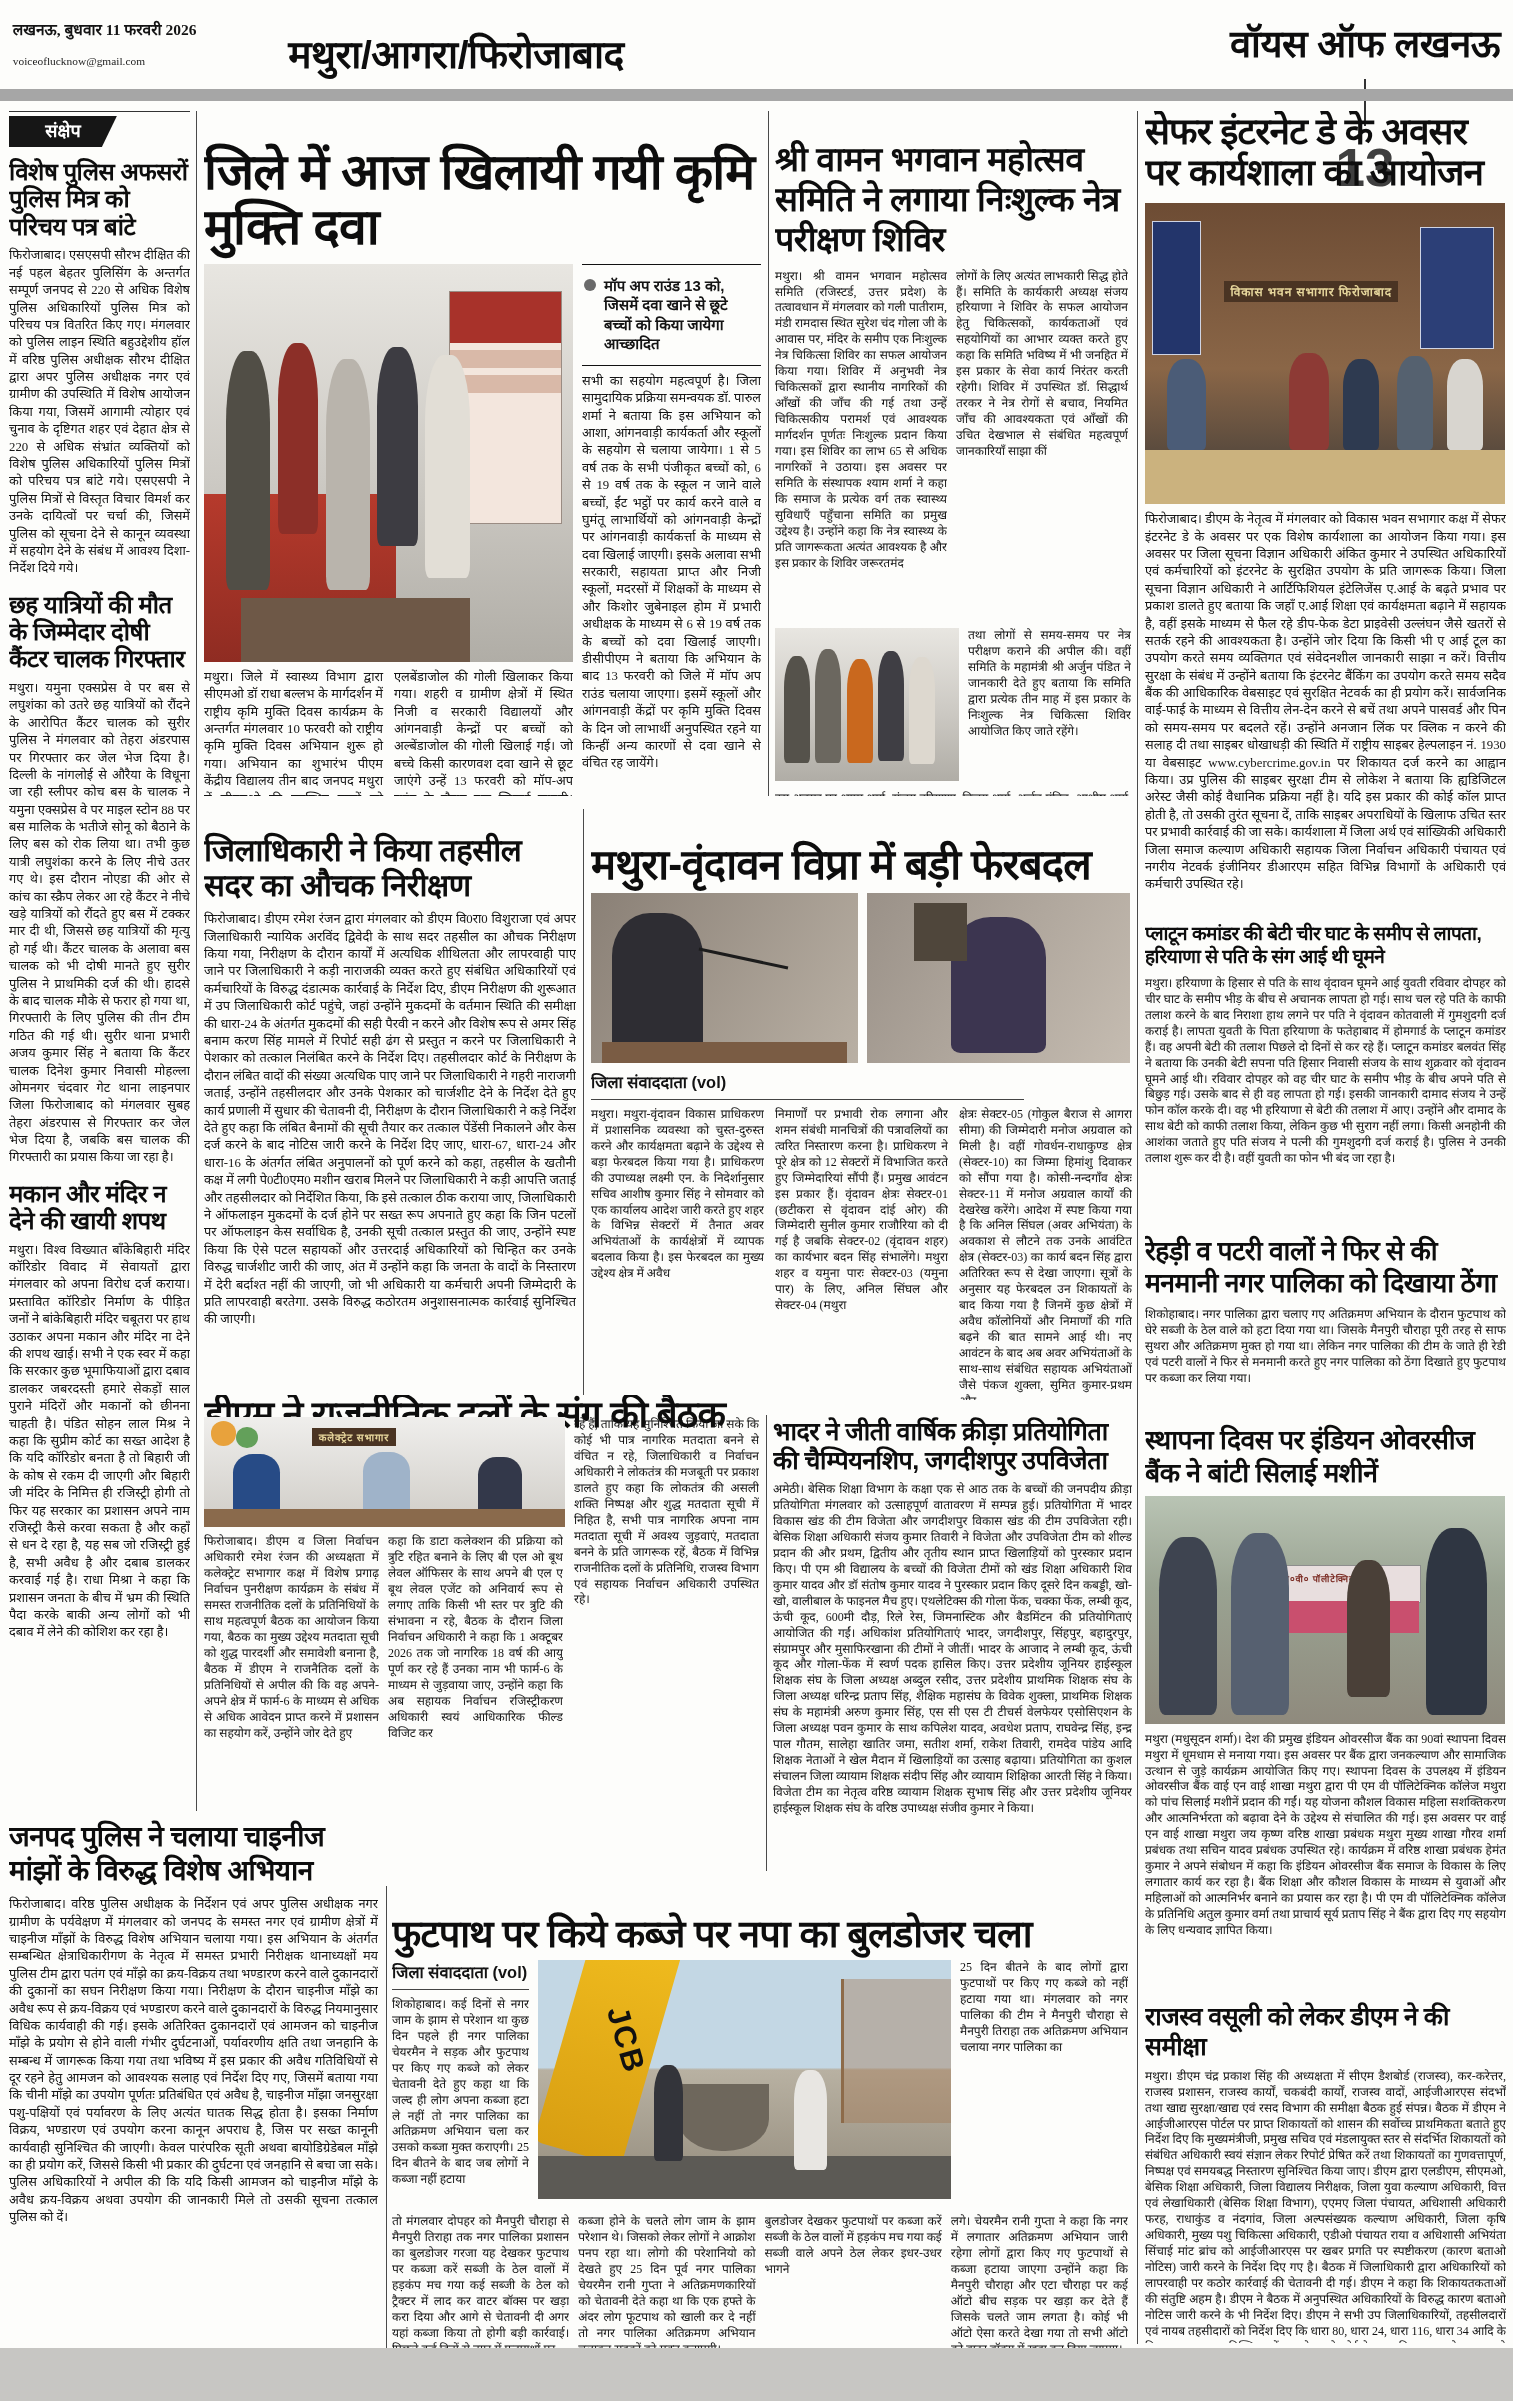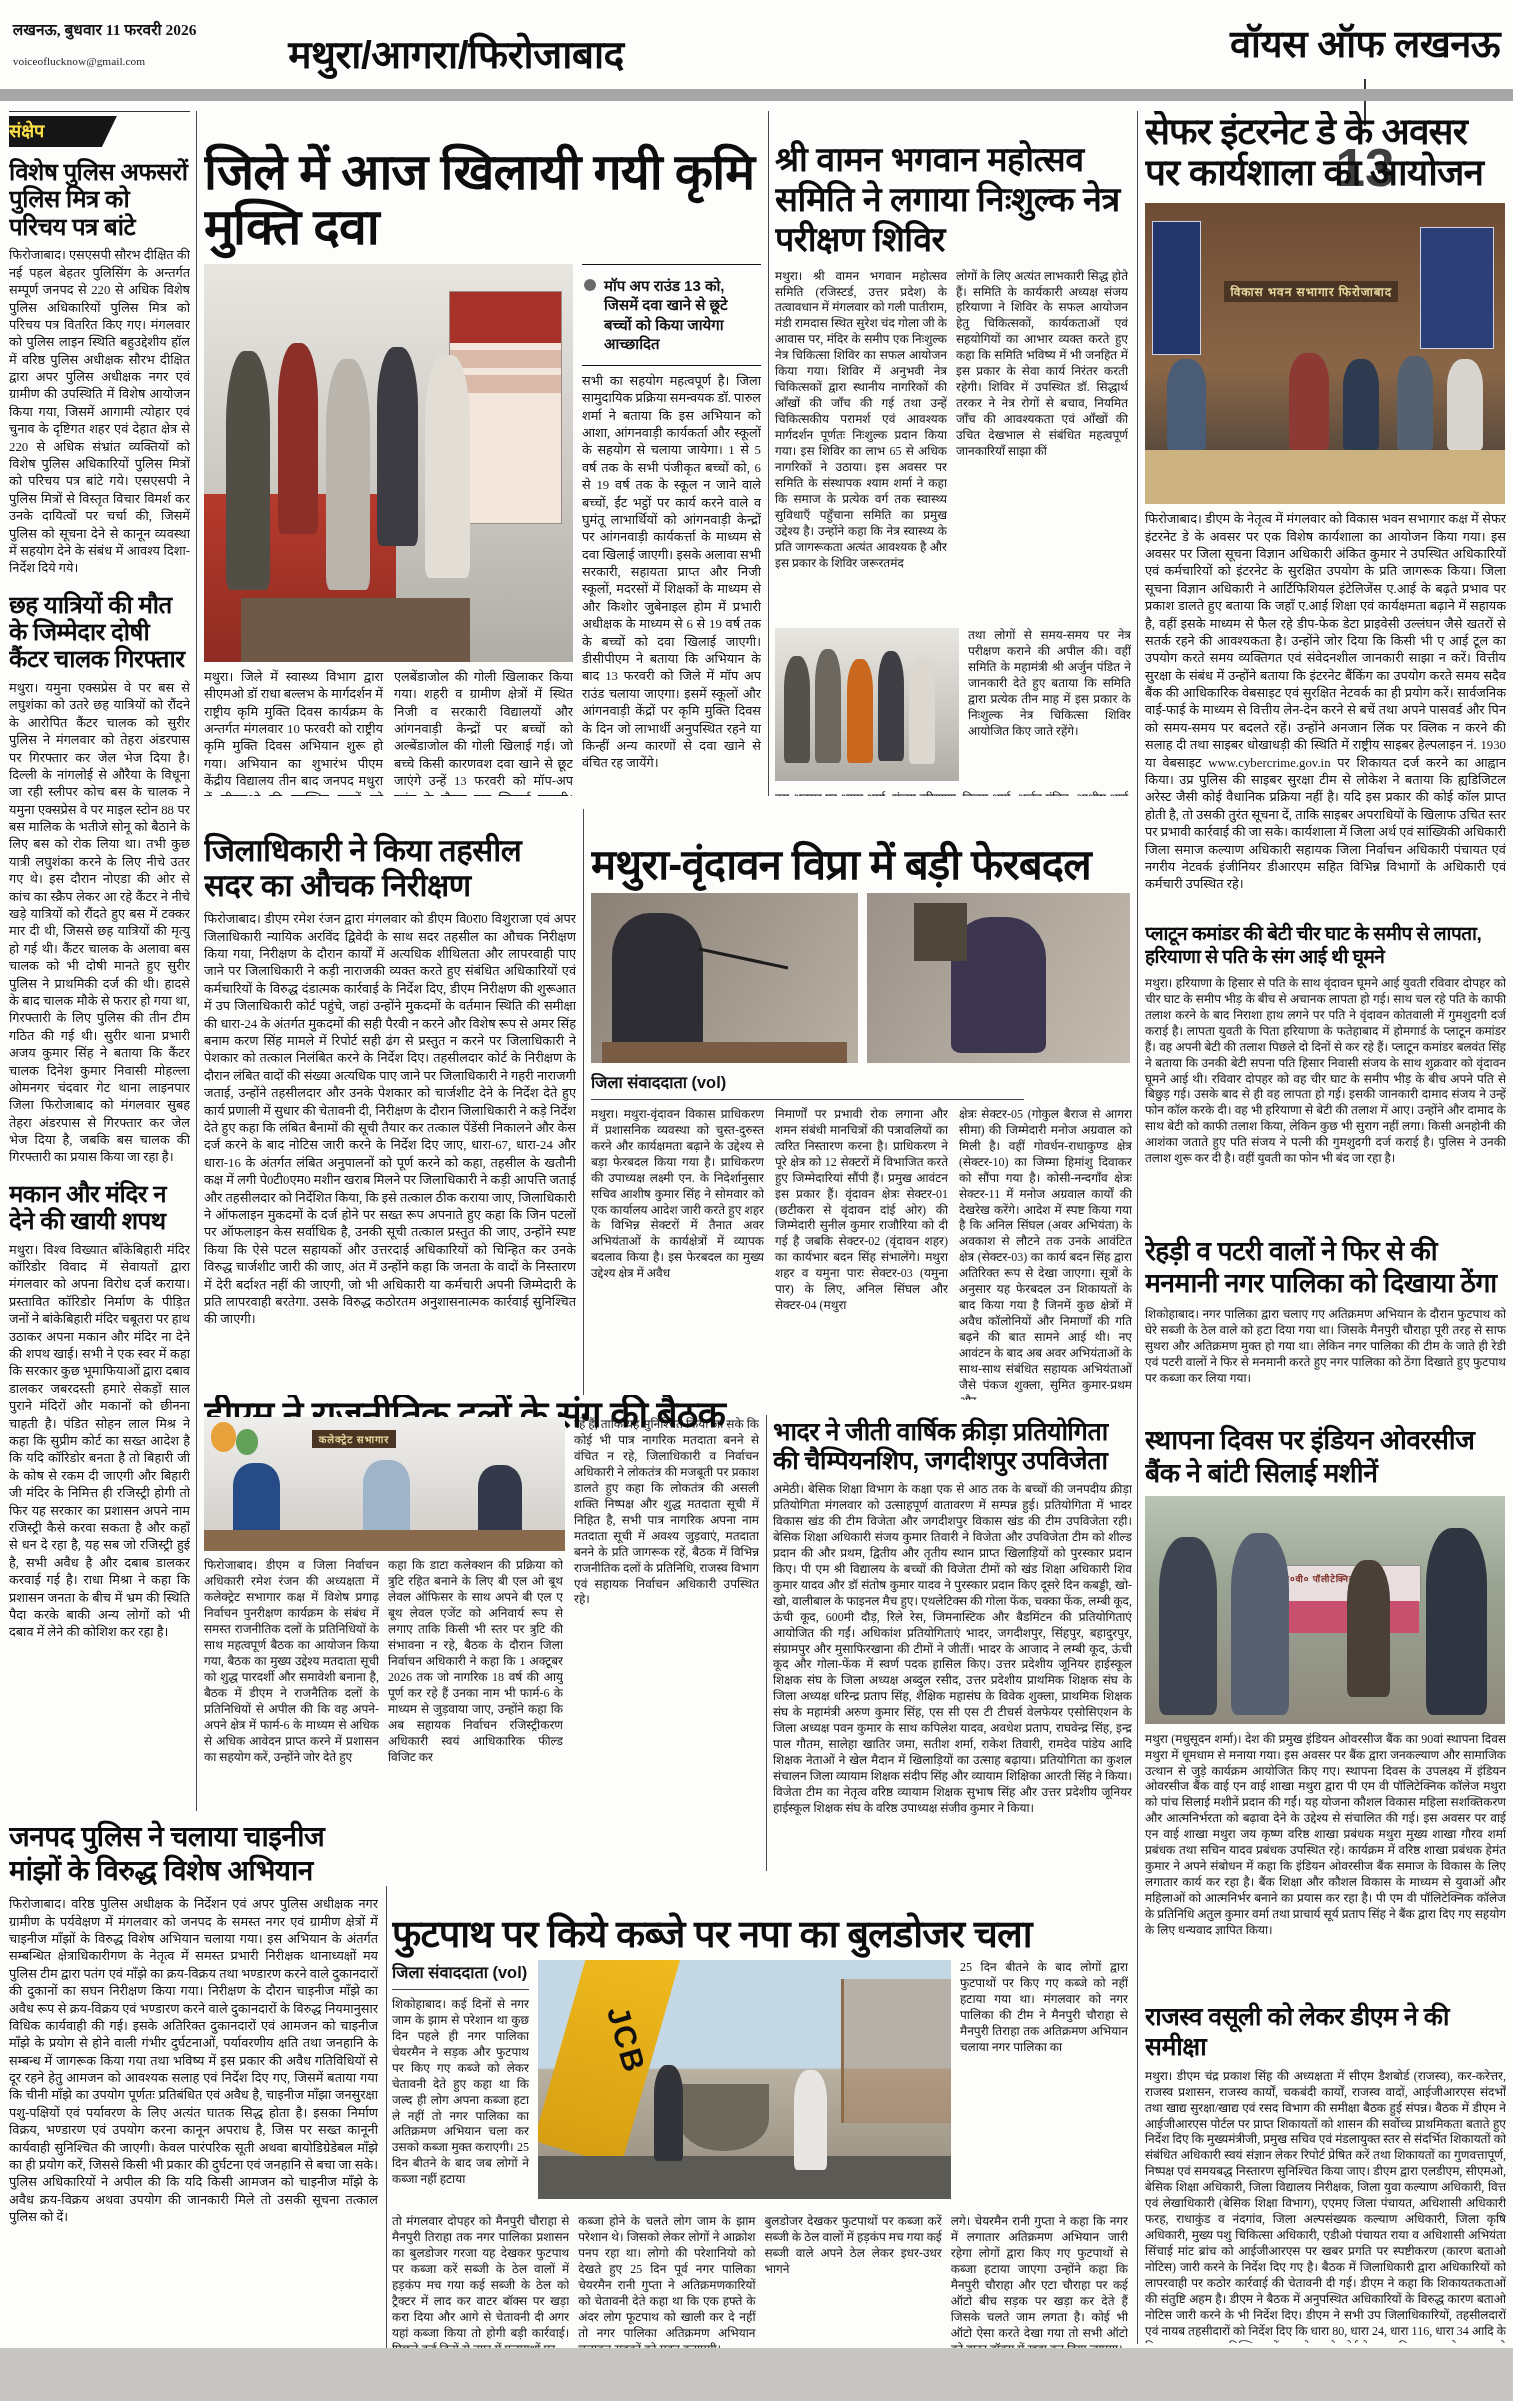--- a/index.html
+++ b/index.html
@@ -16,21 +16,21 @@
   .mh-email{font-size:11.4px;margin-top:14.6px;color:#222;}
   .mh-center{font-size:39px;text-align:center;}
   .mh-right{display:flex;align-items:center;gap:11px;flex-direction:column;}
   .mh-paper{font-size:38px;}
   .mh-sep{width:1.8px;height:47px;background:#333;}
   .mh-page{font-size:53px;color:#3f3f3f;font-weight:700;font-family:"Liberation Sans",sans-serif;}
   .graybar{position:absolute;left:0;top:89px;width:1513px;height:12px;background:#a6a6a6;}
   .bottomband{position:absolute;left:0;top:2348px;width:1513px;height:54px;background:#c7c6c3;}
   
   .leftrail{left:9px;top:111px;width:181px;height:1703px;border-top:0.9px solid #333;padding-top:3.7px;}
-  .brief-tag{background:#161616;color:#fde047;width:108px;font-size:18px;font-weight:700;
+  .brief-tag{background:#161616;color:#ffffff;width:108px;text-align:center;font-size:18px;font-weight:700;
              font-family:"Liberation Sans",sans-serif;padding:2.7px 0 4.6px;clip-path:polygon(0 0,100% 0,86% 100%,0 100%);}
   .brief-h{font-size:24px;line-height:1.14;margin:11px 0 7.3px;}
   .mid-h{font-size:25px;line-height:1.16;margin:3.7px 0 7.3px;}
   
   .main-h{font-size:50px;line-height:1.1;margin-bottom:9px;letter-spacing:-0.9px;}
   .row{display:flex;gap:9px;}
   .mop-box{border-top:1.8px solid #111;border-bottom:1.8px solid #111;padding:11px 1.8px;display:flex;gap:8.2px;
            font-family:"Liberation Sans",sans-serif;font-weight:700;font-size:15px;line-height:1.3;}
   .dot{width:12px;height:12px;border-radius:50%;background:#6a6a6a;flex:0 0 12px;margin-top:3.7px;}
   .sec-h{font-size:31px;line-height:1.15;margin-bottom:7.3px;}
@@ -161,21 +161,21 @@
       <div class="body-text sm clip">मथुरा। मथुरा-वृंदावन विकास प्राधिकरण में प्रशासनिक व्यवस्था को चुस्त-दुरुस्त करने और कार्यक्षमता बढ़ाने के उद्देश्य से बड़ा फेरबदल किया गया है। प्राधिकरण की उपाध्यक्ष लक्ष्मी एन. के निदेर्शानुसार सचिव आशीष कुमार सिंह ने सोमवार को एक कार्यालय आदेश जारी करते हुए शहर के विभिन्न सेक्टरों में तैनात अवर अभियंताओं के कार्यक्षेत्रों में व्यापक बदलाव किया है। इस फेरबदल का मुख्य उद्देश्य क्षेत्र में अवैध</div>
       <div class="body-text sm clip">निमार्णों पर प्रभावी रोक लगाना और शमन संबंधी मानचित्रों की पत्रावलियों का त्वरित निस्तारण करना है। प्राधिकरण ने पूरे क्षेत्र को 12 सेक्टरों में विभाजित करते हुए जिम्मेदारियां सौंपी हैं। प्रमुख आवंटन इस प्रकार हैं। वृंदावन क्षेत्रः सेक्टर-01 (छटीकरा से वृंदावन दांई ओर) की जिम्मेदारी सुनील कुमार राजौरिया को दी गई है जबकि सेक्टर-02 (वृंदावन शहर) का कार्यभार बदन सिंह संभालेंगे। मथुरा शहर व यमुना पारः सेक्टर-03 (यमुना पार) के लिए, अनिल सिंघल और सेक्टर-04 (मथुरा</div>
       <div class="body-text sm clip">क्षेत्रः सेक्टर-05 (गोकुल बैराज से आगरा सीमा) की जिम्मेदारी मनोज अग्रवाल को मिली है। वहीं गोवर्धन-राधाकुण्ड क्षेत्र (सेक्टर-10) का जिम्मा हिमांशु दिवाकर को सौंपा गया है। कोसी-नन्दगाँव क्षेत्रः सेक्टर-11 में मनोज अग्रवाल कार्यों की देखरेख करेंगे। आदेश में स्पष्ट किया गया है कि अनिल सिंघल (अवर अभियंता) के अवकाश से लौटने तक उनके आवंटित क्षेत्र (सेक्टर-03) का कार्य बदन सिंह द्वारा अतिरिक्त रूप से देखा जाएगा। सूत्रों के अनुसार यह फेरबदल उन शिकायतों के बाद किया गया है जिनमें कुछ क्षेत्रों में अवैध कॉलोनियों और निमार्णों की गति बढ़ने की बात सामने आई थी। नए आवंटन के बाद अब अवर अभियंताओं के साथ-साथ संबंधित सहायक अभियंताओं जैसे पंकज शुक्ला, सुमित कुमार-प्रथम और</div>
     </div>
   </section>
 
   <h2 class="abs hl clip" style="left:204px;top:1364px;width:927px;height:46px;font-size:37px;line-height:1.1;letter-spacing:-0.9px;">डीएम ने राजनीतिक दलों के संग की बैठक</h2>
   <section class="abs clip" style="left:204px;top:1417px;width:555px;height:456px;">
     <div class="row" style="height:100%;">
       <div style="width:361px;">
-        <div class="photo" style="width:361px;height:134px;background:linear-gradient(#efeeec,#cfccc6);">
+        <div class="photo" style="width:361px;height:110px;background:linear-gradient(#efeeec,#cfccc6);">
           <span class="psign" style="left:30%;top:10%;">कलेक्ट्रेट सभागार</span>
           <div class="pfig" style="left:8%;top:34%;width:13%;height:56%;background:#274b86;"></div>
           <div class="pfig" style="left:44%;top:32%;width:13%;height:58%;background:#9fb3c9;"></div>
           <div class="pfig" style="left:76%;top:36%;width:12%;height:54%;background:#33384a;"></div>
           <div class="pblock" style="left:0;bottom:0;width:100%;height:16%;background:#8a6a4c;"></div>
           <div class="pblock" style="left:2%;top:4%;width:7%;height:22%;border-radius:50%;background:#e8a23c;"></div>
           <div class="pblock" style="left:9%;top:9%;width:6%;height:19%;border-radius:50%;background:#63a05a;"></div>
         </div>
         <div class="row" style="margin-top:7.3px;height:288px;">
           <div class="body-text sm clip" style="width:175px;">फिरोजाबाद। डीएम व जिला निर्वाचन अधिकारी रमेश रंजन की अध्यक्षता में कलेक्ट्रेट सभागार कक्ष में विशेष प्रगाढ़ निर्वाचन पुनरीक्षण कार्यक्रम के संबंध में समस्त राजनीतिक दलों के प्रतिनिधियों के साथ महत्वपूर्ण बैठक का आयोजन किया गया, बैठक का मुख्य उद्देश्य मतदाता सूची को शुद्ध पारदर्शी और समावेशी बनाना है, बैठक में डीएम ने राजनैतिक दलों के प्रतिनिधियों से अपील की कि वह अपने-अपने क्षेत्र में फार्म-6 के माध्यम से अधिक से अधिक आवेदन प्राप्त करने में प्रशासन का सहयोग करें, उन्होंने जोर देते हुए</div>

